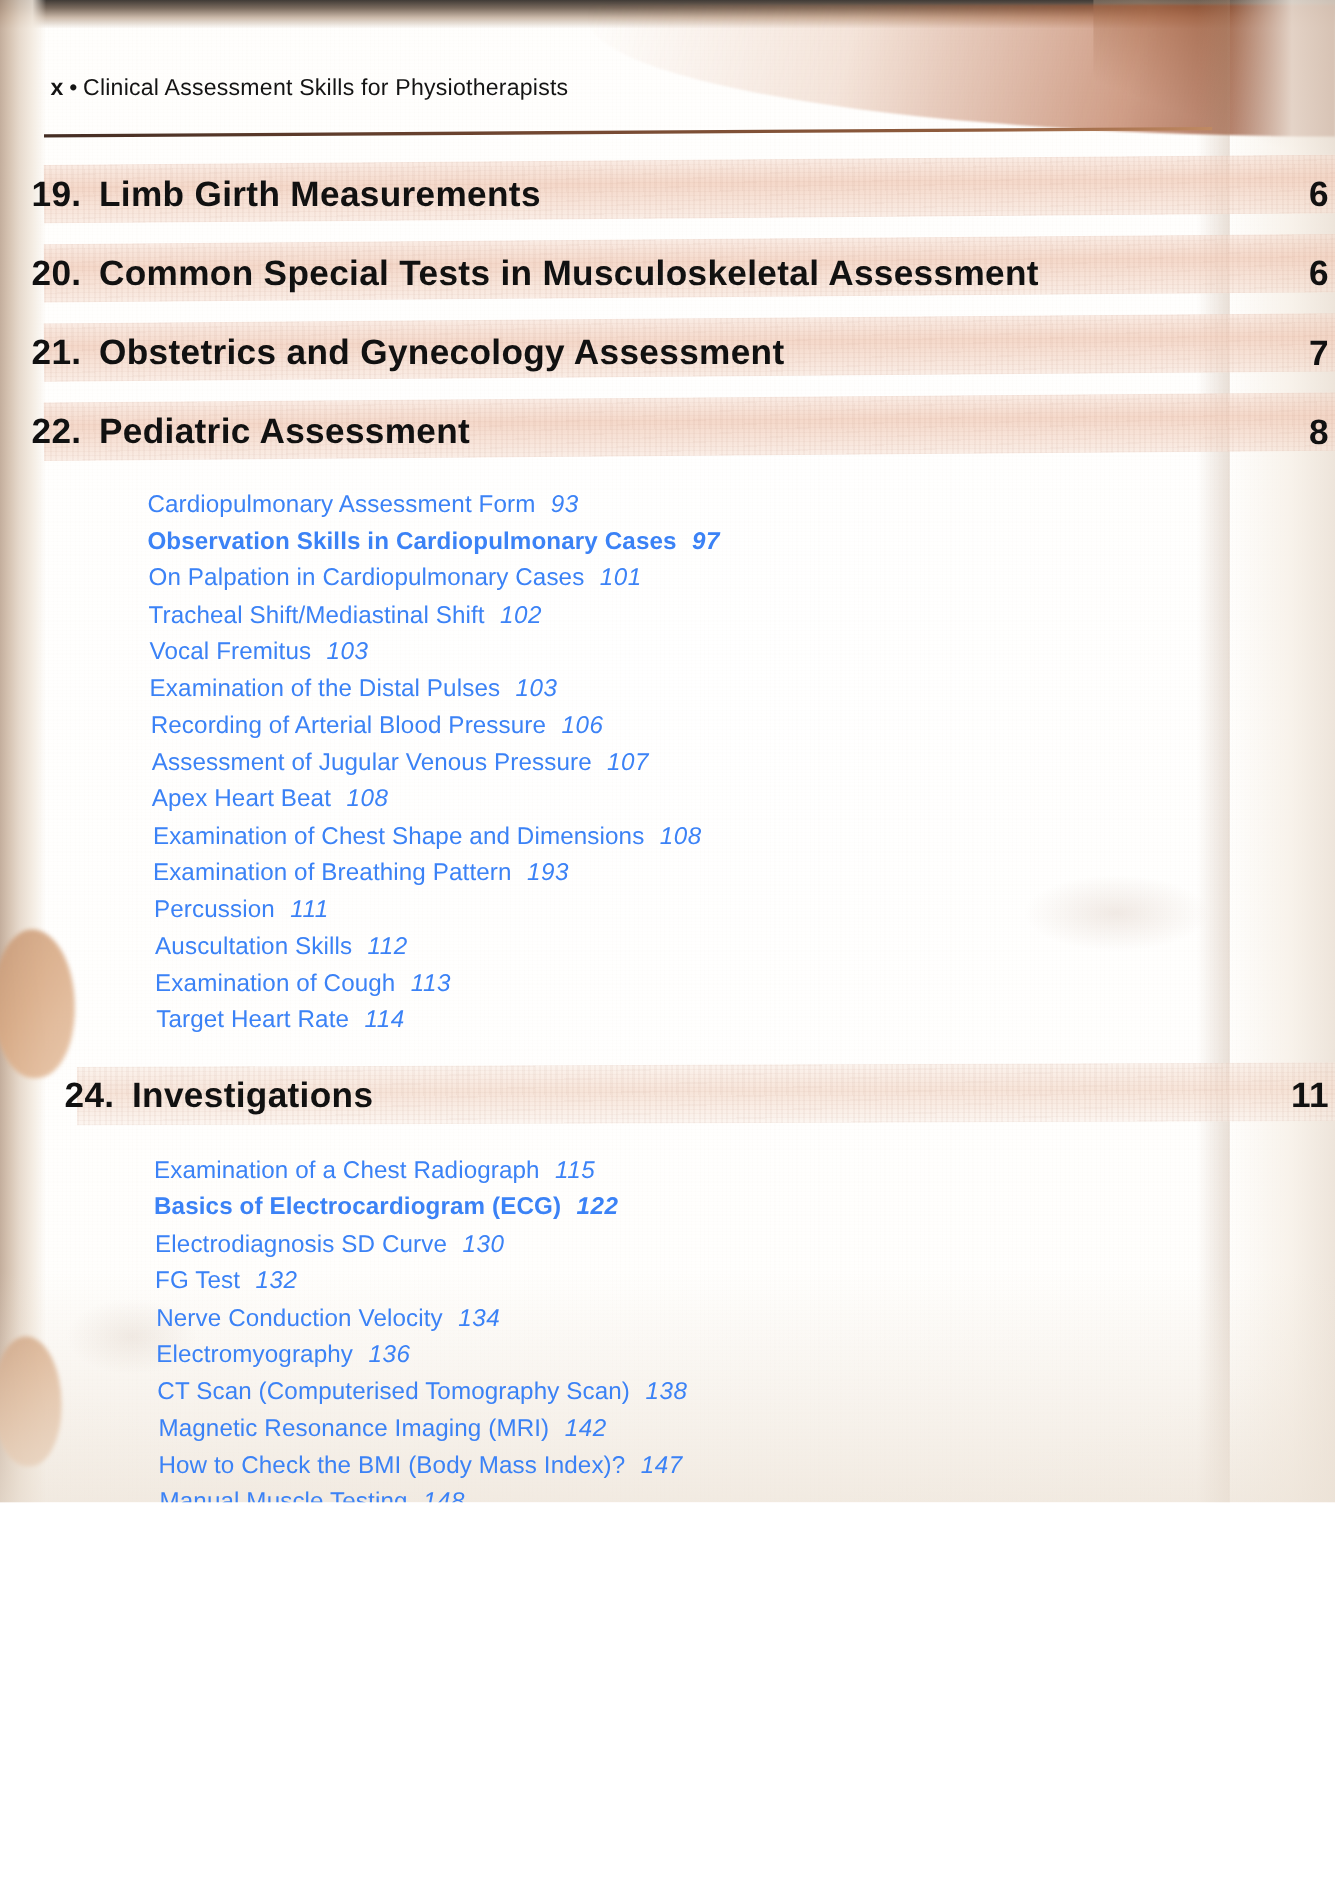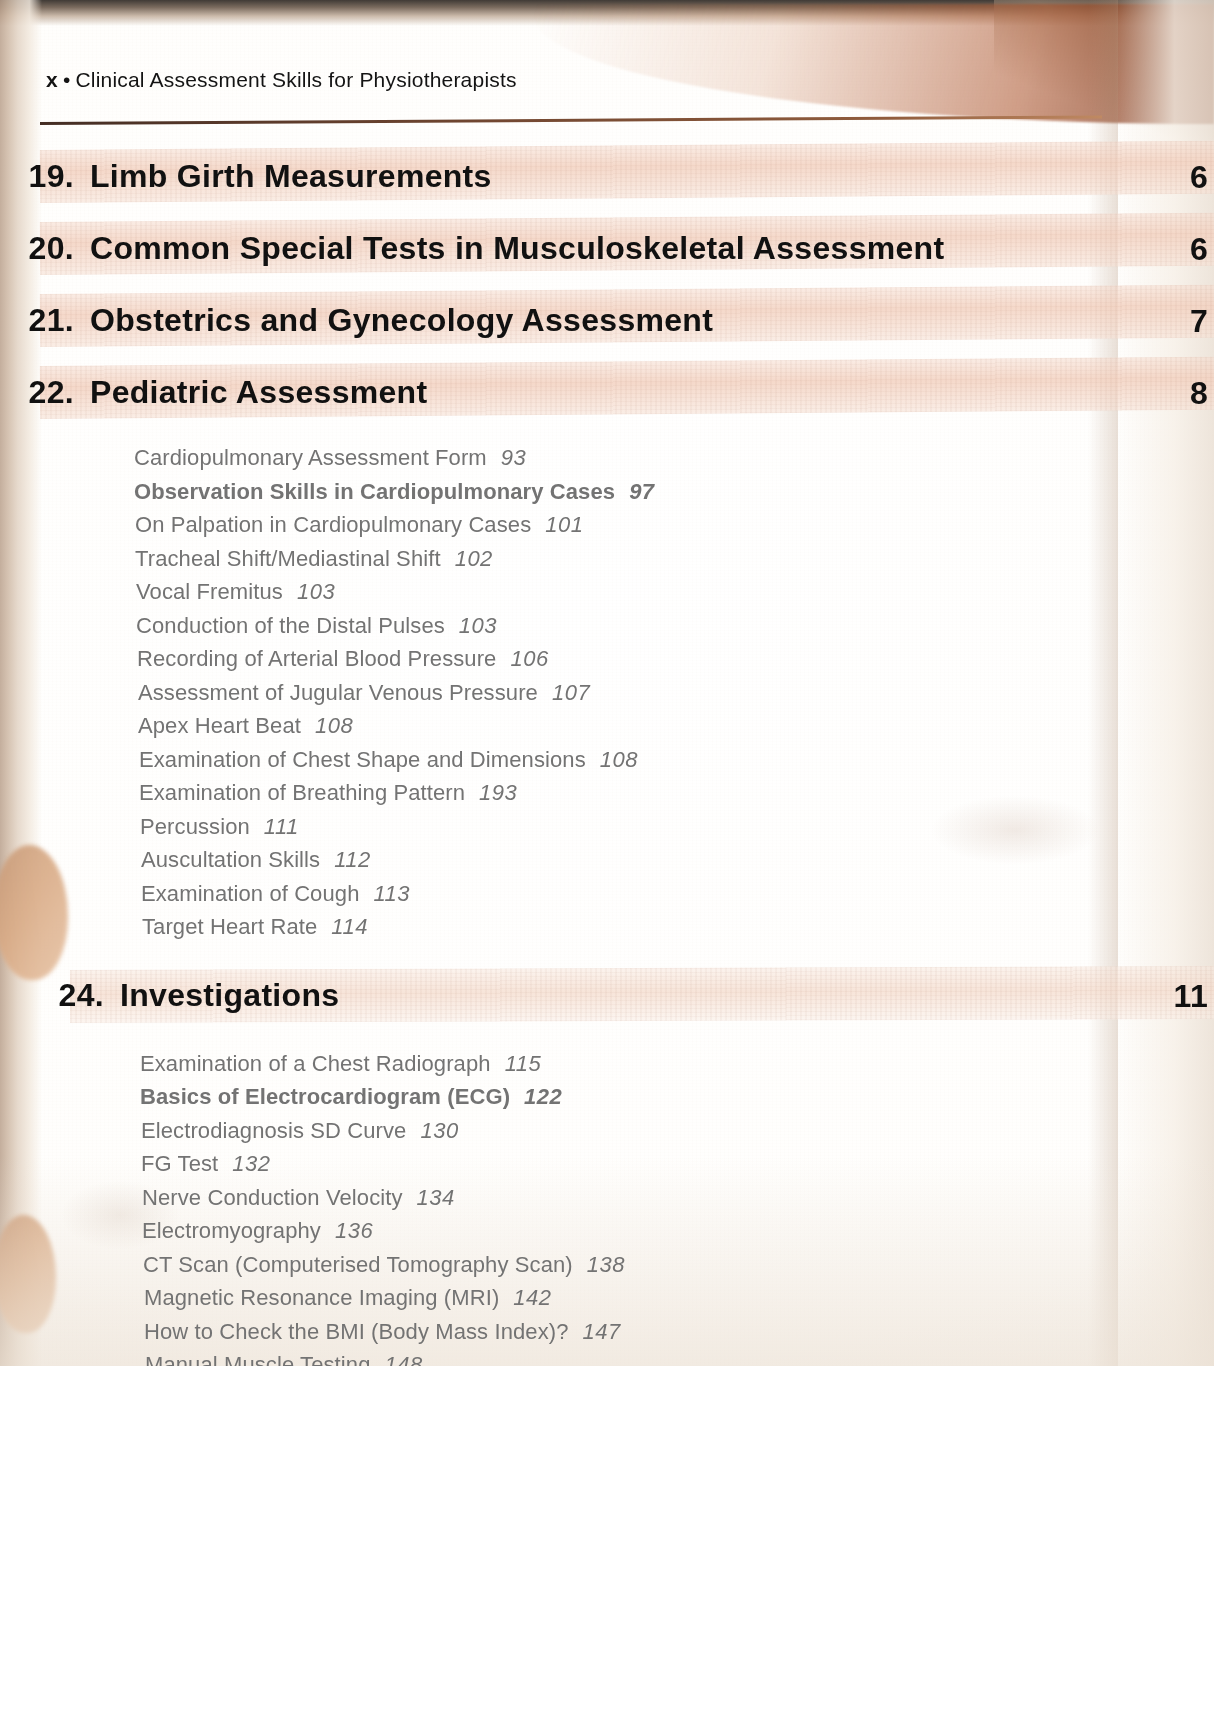--- a/index.html
+++ b/index.html
@@ -211,21 +211,21 @@
   .chapter.r5 { margin-top: 19px; }
 
   
   .entries {
     margin: 22px 0 0 0;
     padding: 0 0 0 134px;
     list-style: none;
   }
   .entries li {
     font-size: 22px;
-    color: #737373;
+    color: #3b82f6;
     line-height: 33.5px;
     white-space: nowrap;
     letter-spacing: .1px;
   }
   .entries li .pnum {
     font-style: italic;
     margin-left: 14px;
     letter-spacing: .5px;
   }
   
@@ -345,21 +345,21 @@
         <div class="pg">8</div>
       </div>
 
 
       <ul class="entries drift">
         <li><span>Cardiopulmonary Assessment Form</span><span class="pnum">93</span></li>
         <li><span>Observation Skills in Cardiopulmonary Cases</span><span class="pnum">97</span></li>
         <li><span>On Palpation in Cardiopulmonary Cases</span><span class="pnum">101</span></li>
         <li><span>Tracheal Shift/Mediastinal Shift</span><span class="pnum">102</span></li>
         <li><span>Vocal Fremitus</span><span class="pnum">103</span></li>
-        <li><span>Conduction of the Distal Pulses</span><span class="pnum">103</span></li>
+        <li><span>Examination of the Distal Pulses</span><span class="pnum">103</span></li>
         <li><span>Recording of Arterial Blood Pressure</span><span class="pnum">106</span></li>
         <li><span>Assessment of Jugular Venous Pressure</span><span class="pnum">107</span></li>
         <li><span>Apex Heart Beat</span><span class="pnum">108</span></li>
         <li><span>Examination of Chest Shape and Dimensions</span><span class="pnum">108</span></li>
         <li><span>Examination of Breathing Pattern</span><span class="pnum">193</span></li>
         <li><span>Percussion</span><span class="pnum">111</span></li>
         <li><span>Auscultation Skills</span><span class="pnum">112</span></li>
         <li><span>Examination of Cough</span><span class="pnum">113</span></li>
         <li><span>Target Heart Rate</span><span class="pnum">114</span></li>
       </ul>

